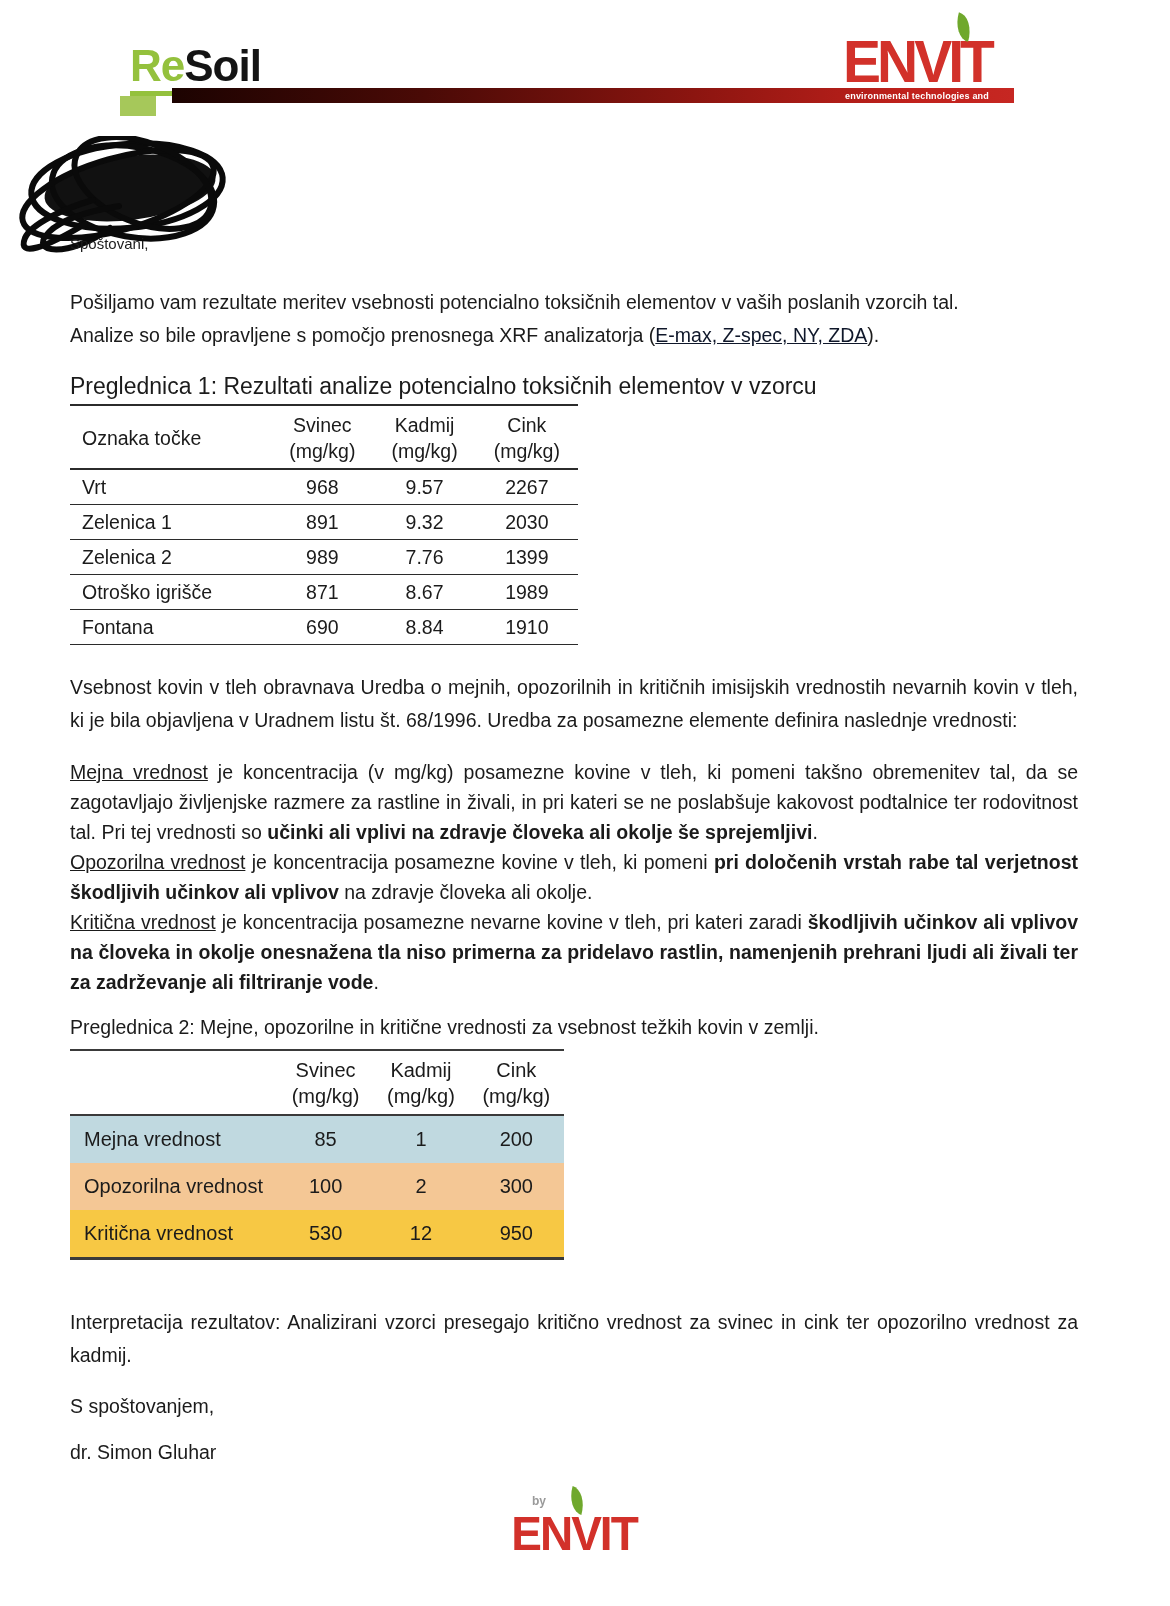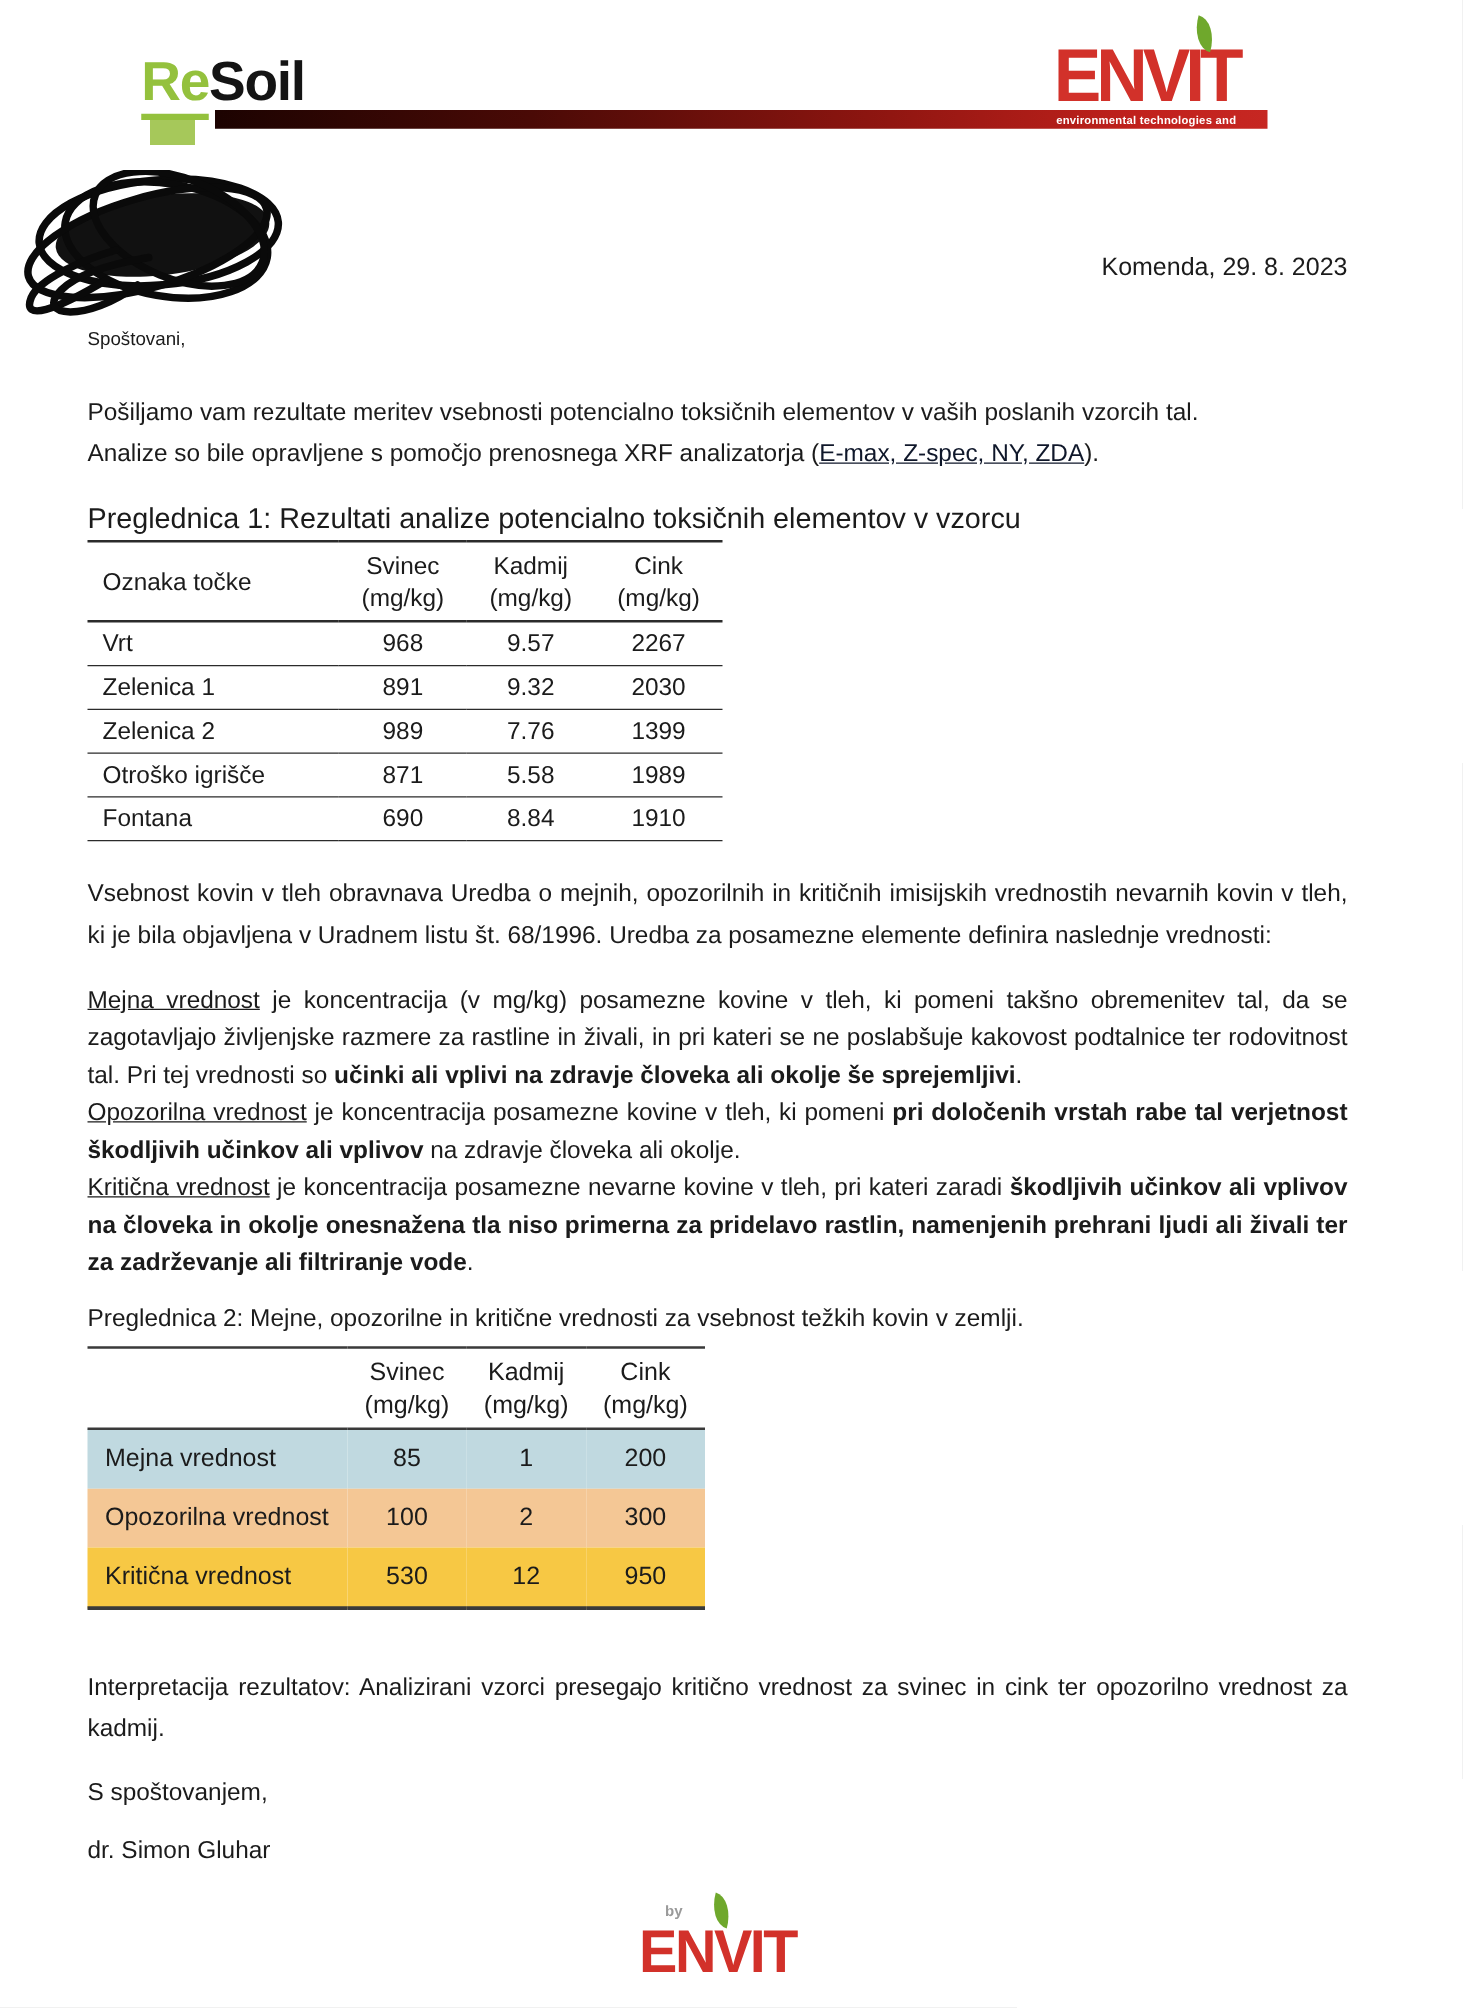--- a/index.html
+++ b/index.html
@@ -3,21 +3,21 @@
 <meta charset="utf-8">
 <style>
   html,body { margin:0; padding:0; background:#e8e8e8; }
   .page {
     position:relative; width:1170px; height:1606px; margin:0 auto;
     background:#ffffff; font-family:"Liberation Sans", sans-serif;
     color:#1b1b1b; overflow:hidden;
   }
 
   
-  .resoil-logo { position:absolute; left:113px; top:44px; font-size:44px; font-weight:bold; line-height:1; letter-spacing:-1px; }
+  .resoil-logo { position:absolute; left:130px; top:44px; font-size:44px; font-weight:bold; line-height:1; letter-spacing:-1px; }
   .resoil-logo .re { color:#94c13d; border-bottom:5px solid #94c13d; padding-bottom:1px; }
   .resoil-logo .soil { color:#141414; position:relative; }
   .resoil-green-square { position:absolute; left:120px; top:96px; width:36px; height:20px; background:#a6c85a; }
   .brand-bar { position:absolute; left:172px; top:88px; width:842px; height:15px;
     background:linear-gradient(90deg,#1c0301 0%,#4a0a06 30%,#8c1510 62%,#c1211c 88%,#c62722 100%); }
   .envit-logo { position:absolute; left:818px; top:34px; width:198px; text-align:center;
     font-size:57px; font-weight:bold; letter-spacing:-4px; line-height:0.95; color:#d2312a;
     transform:scaleY(1.05); }
   .envit-tagline { position:absolute; left:820px; top:90px; width:194px; text-align:center;
     color:#ffffff; font-size:9px; font-weight:bold; letter-spacing:0.2px; line-height:13px; }
@@ -93,21 +93,20 @@
       <ellipse cx="118" cy="56" rx="82" ry="45" transform="rotate(10 118 56)"></ellipse>
       <ellipse cx="103" cy="58" rx="99" ry="36" transform="rotate(-16 103 58)"></ellipse>
       <ellipse cx="128" cy="47" rx="72" ry="40" transform="rotate(22 128 47)"></ellipse>
       <path d="M70,88 C30,112 2,122 10,102 C16,88 50,72 78,64"></path>
       <path d="M95,92 C55,122 12,118 34,96 C48,82 80,74 104,70"></path>
     </g>
   </svg>
 
   <div class="content">
 
-    <div class="date">Komenda, 29. 8. 2023</div>
 
     <div class="salutation">Spoštovani,</div>
 
     <p class="intro1">Pošiljamo vam rezultate meritev vsebnosti potencialno toksičnih elementov v vaših poslanih vzorcih tal.</p>
     <p class="intro2"><span>Analize so bile opravljene s pomočjo prenosnega XRF analizatorja (</span><span class="link">E-max, Z-spec, NY, ZDA</span><span>).</span></p>
 
     <div class="caption">Preglednica 1: Rezultati analize potencialno toksičnih elementov v vzorcu</div>
 
     <table class="table1">
       <thead>
@@ -133,21 +132,21 @@
         </tr>
         <tr>
           <td class="lbl">Zelenica 2</td>
           <td class="num">989</td>
           <td class="num">7.76</td>
           <td class="num">1399</td>
         </tr>
         <tr>
           <td class="lbl">Otroško igrišče</td>
           <td class="num">871</td>
-          <td class="num">5.58</td>
+          <td class="num">8.67</td>
           <td class="num">1989</td>
         </tr>
         <tr>
           <td class="lbl">Fontana</td>
           <td class="num">690</td>
           <td class="num">8.84</td>
           <td class="num">1910</td>
         </tr>
       </tbody>
     </table>

